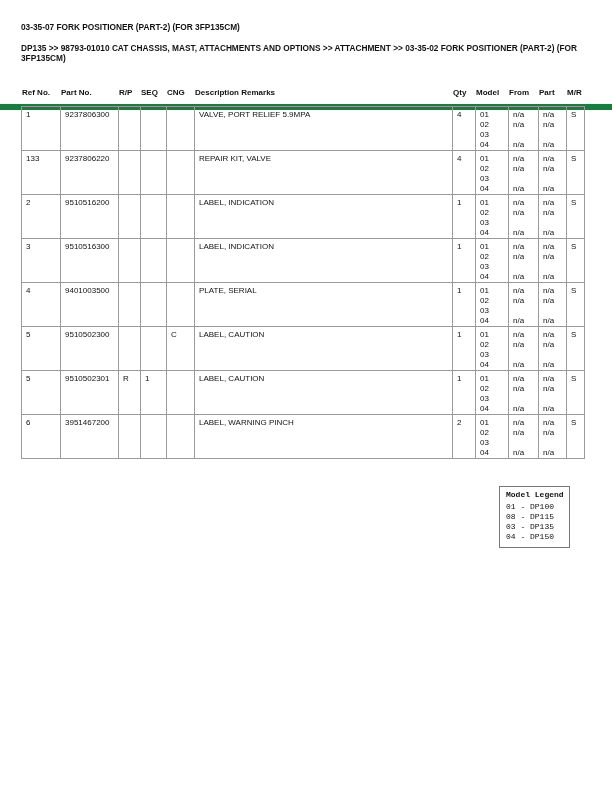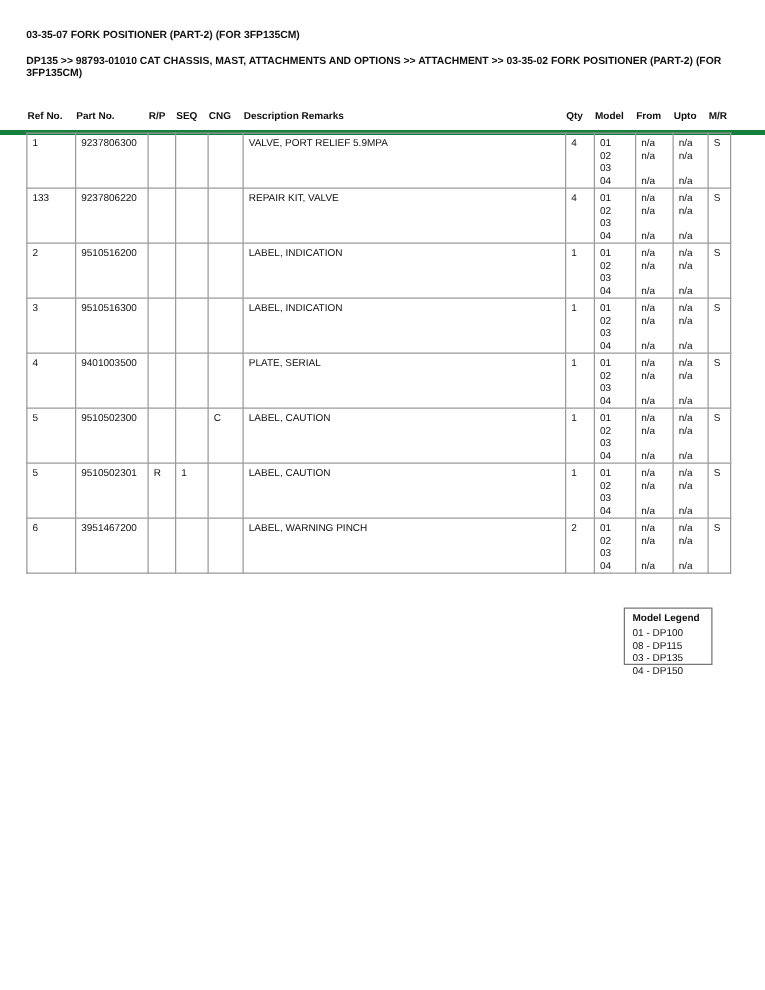--- a/index.html
+++ b/index.html
@@ -10,60 +10,60 @@
   .title {
     position: absolute; left: 21px; top: 22px;
     font-size: 8.3px; font-weight: bold; letter-spacing: 0;
   }
   .breadcrumb {
     position: absolute; left: 21px; top: 43px; width: 570px;
     font-size: 8.3px; font-weight: bold; line-height: 10px;
   }
   .thead {
     position: absolute; left: 0; top: 86px; width: 612px; height: 18px;
-    border-bottom: 4px solid #15803d;
+    border-bottom: 6px solid #15803d;
   }
   .th {
     position: absolute; top: 2px; font-size: 8px; font-weight: bold;
   }
   table.parts {
     position: absolute; left: 21px; top: 106px;
     border-collapse: collapse; table-layout: fixed;
     font-size: 8px;
   }
   table.parts td {
     border: 1px solid #9a9a9a; vertical-align: top;
     padding: 3px 0 0 4px; height: 43px; line-height: 10px;
     box-sizing: border-box; white-space: nowrap; overflow: hidden;
   }
   .stack div { height: 10px; line-height: 10px; }
   .legend {
-    position: absolute; left: 499px; top: 486px; width: 71px; height: 46px;
+    position: absolute; left: 499px; top: 486px; width: 71px; height: 62px;
     border: 1px solid #777; box-sizing: border-box; padding: 3px 0 0 6px;
-    font-size: 8px; line-height: 10px;
+    font-size: 8px; line-height: 10px; font-family: Liberation Mono, monospace;
   }
   .legend .lt { font-weight: bold; margin-bottom: 2px; }
 </style>
 </head>
 <body>
 
 <div class="title">03-35-07 FORK POSITIONER (PART-2) (FOR 3FP135CM)</div>
 <div class="breadcrumb">DP135 &gt;&gt; 98793-01010 CAT CHASSIS, MAST, ATTACHMENTS AND OPTIONS &gt;&gt; ATTACHMENT &gt;&gt; 03-35-02 FORK POSITIONER (PART-2) (FOR 3FP135CM)</div>
 
 <div class="thead">
   <span class="th" style="left:22px">Ref No.</span>
   <span class="th" style="left:61px">Part No.</span>
   <span class="th" style="left:119px">R/P</span>
   <span class="th" style="left:141px">SEQ</span>
   <span class="th" style="left:167px">CNG</span>
   <span class="th" style="left:195px">Description Remarks</span>
   <span class="th" style="left:453px">Qty</span>
   <span class="th" style="left:476px">Model</span>
   <span class="th" style="left:509px">From</span>
-  <span class="th" style="left:539px">Upto</span>
+  <span class="th" style="left:539px">Part</span>
   <span class="th" style="left:567px">M/R</span>
 </div>
 
 <table class="parts">
   <colgroup>
     <col style="width:39px">
       <col style="width:58px">
       <col style="width:22px">
       <col style="width:26px">
     <col style="width:28px">

